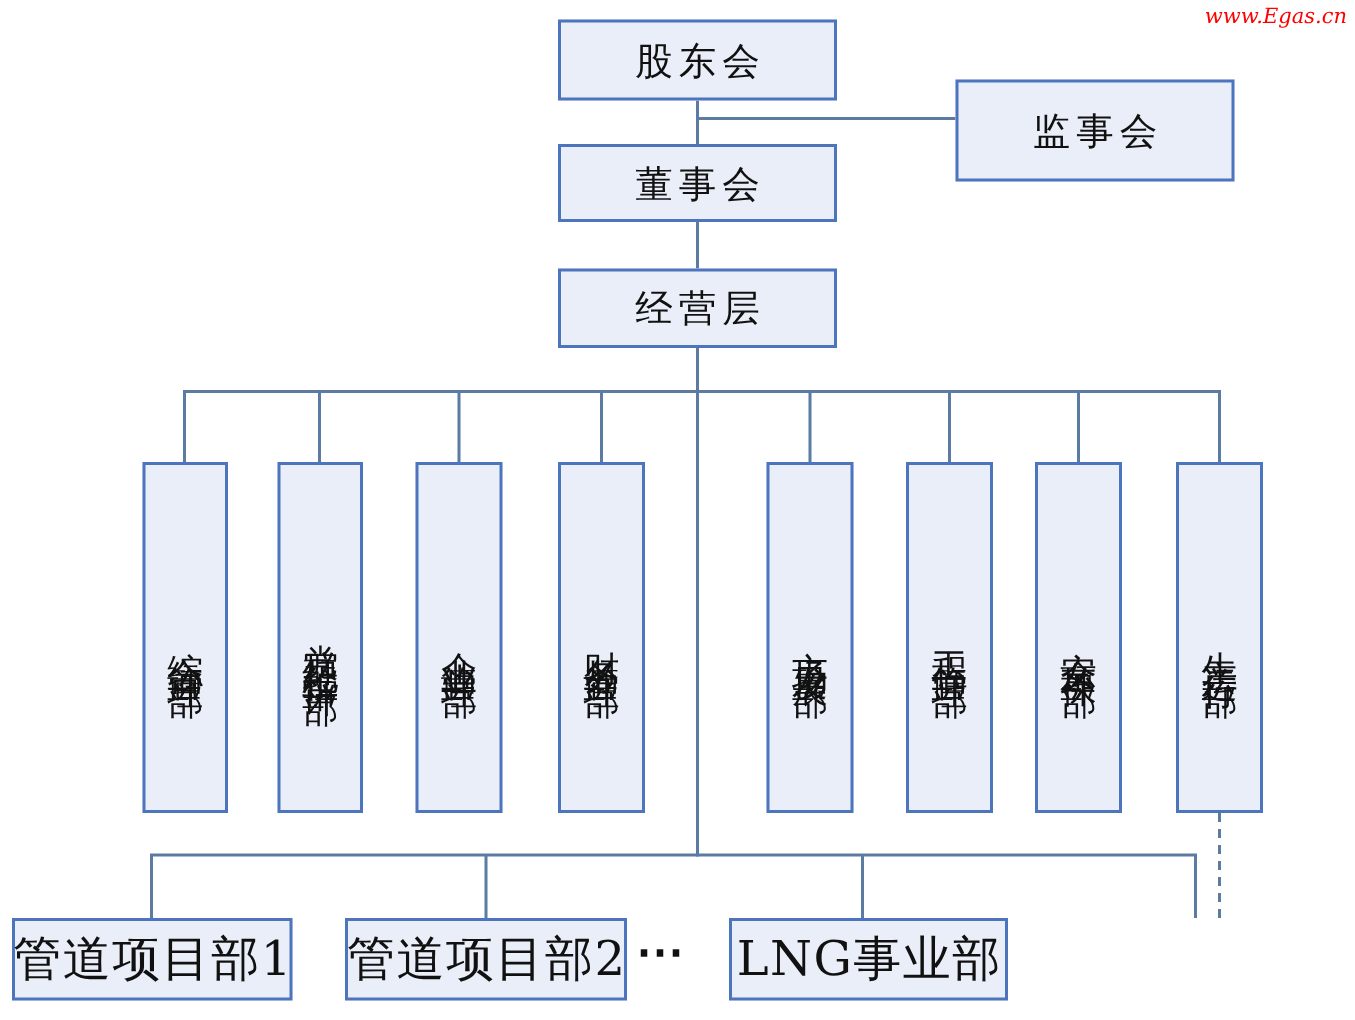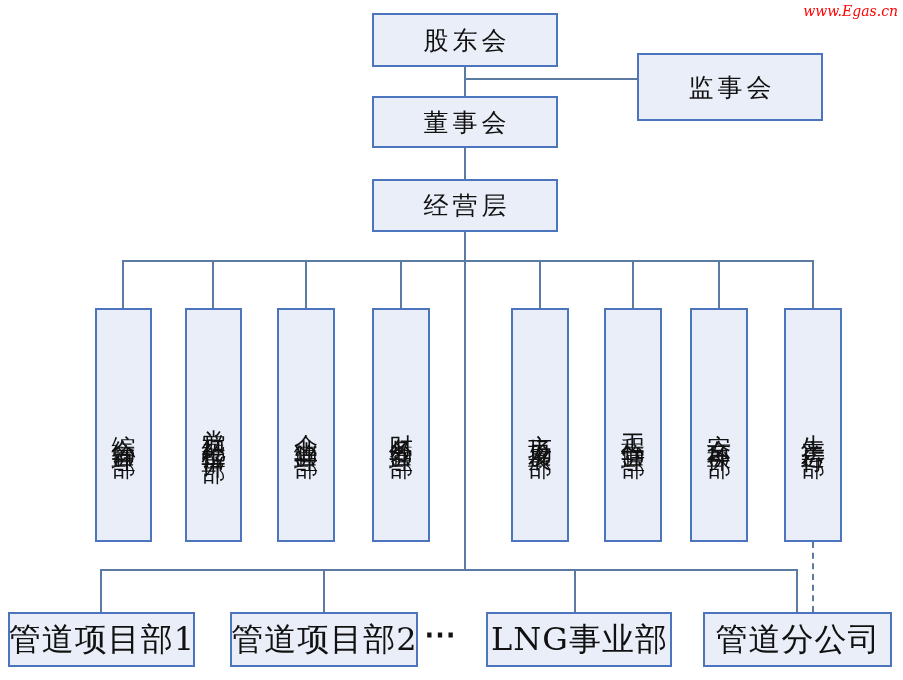--- a/index.html
+++ b/index.html
@@ -133,17 +133,14 @@
   <div class="node b-node" style="left:8px;top:612px;width:187px;height:55px;">
     <span class="lbl">管道项目部1</span>
   </div>
   <div class="node b-node" style="left:230px;top:612px;width:188px;height:55px;">
     <span class="lbl">管道项目部2</span>
   </div>
   <div class="ellipsis" style="left:424px;top:615px;">⋯</div>
   <div class="node b-node" style="left:486px;top:612px;width:186px;height:55px;">
     <span class="lbl">LNG事业部</span>
   </div>
-  <div class="node b-node" style="left:703px;top:612px;width:189px;height:55px;">
-    <span class="lbl">管道分公司</span>
-  </div>
 
 </div>
 
 </body></html>

